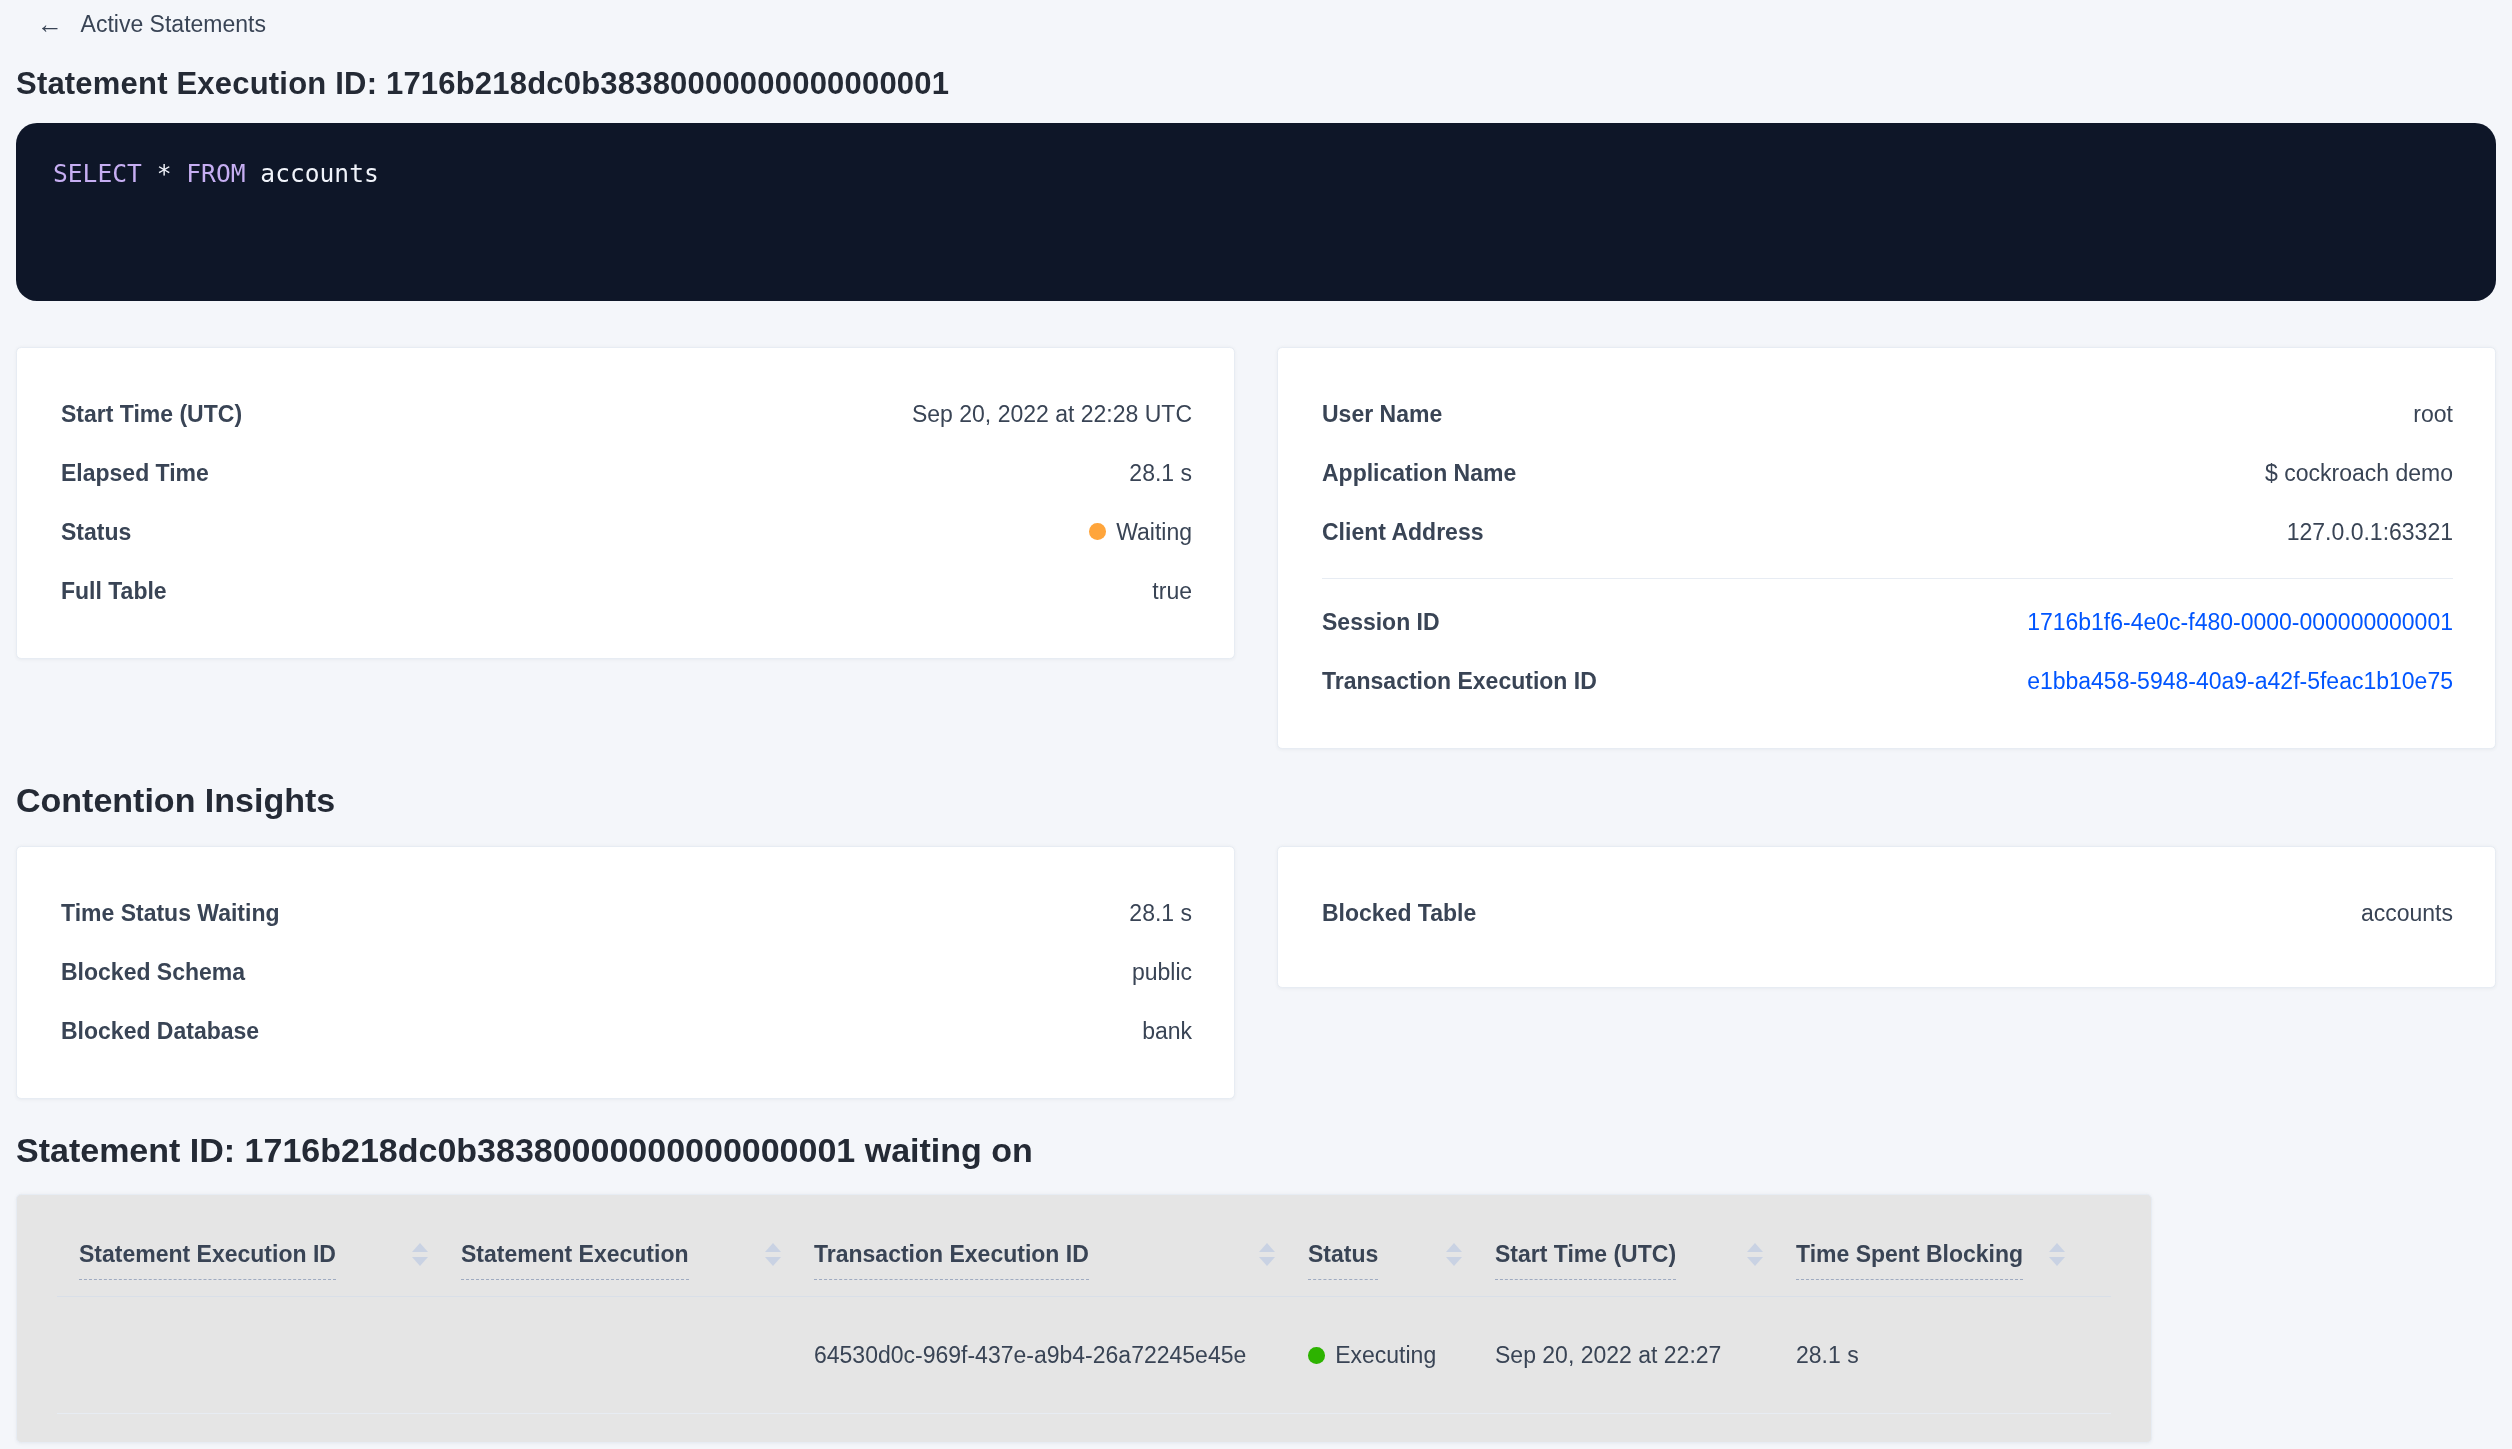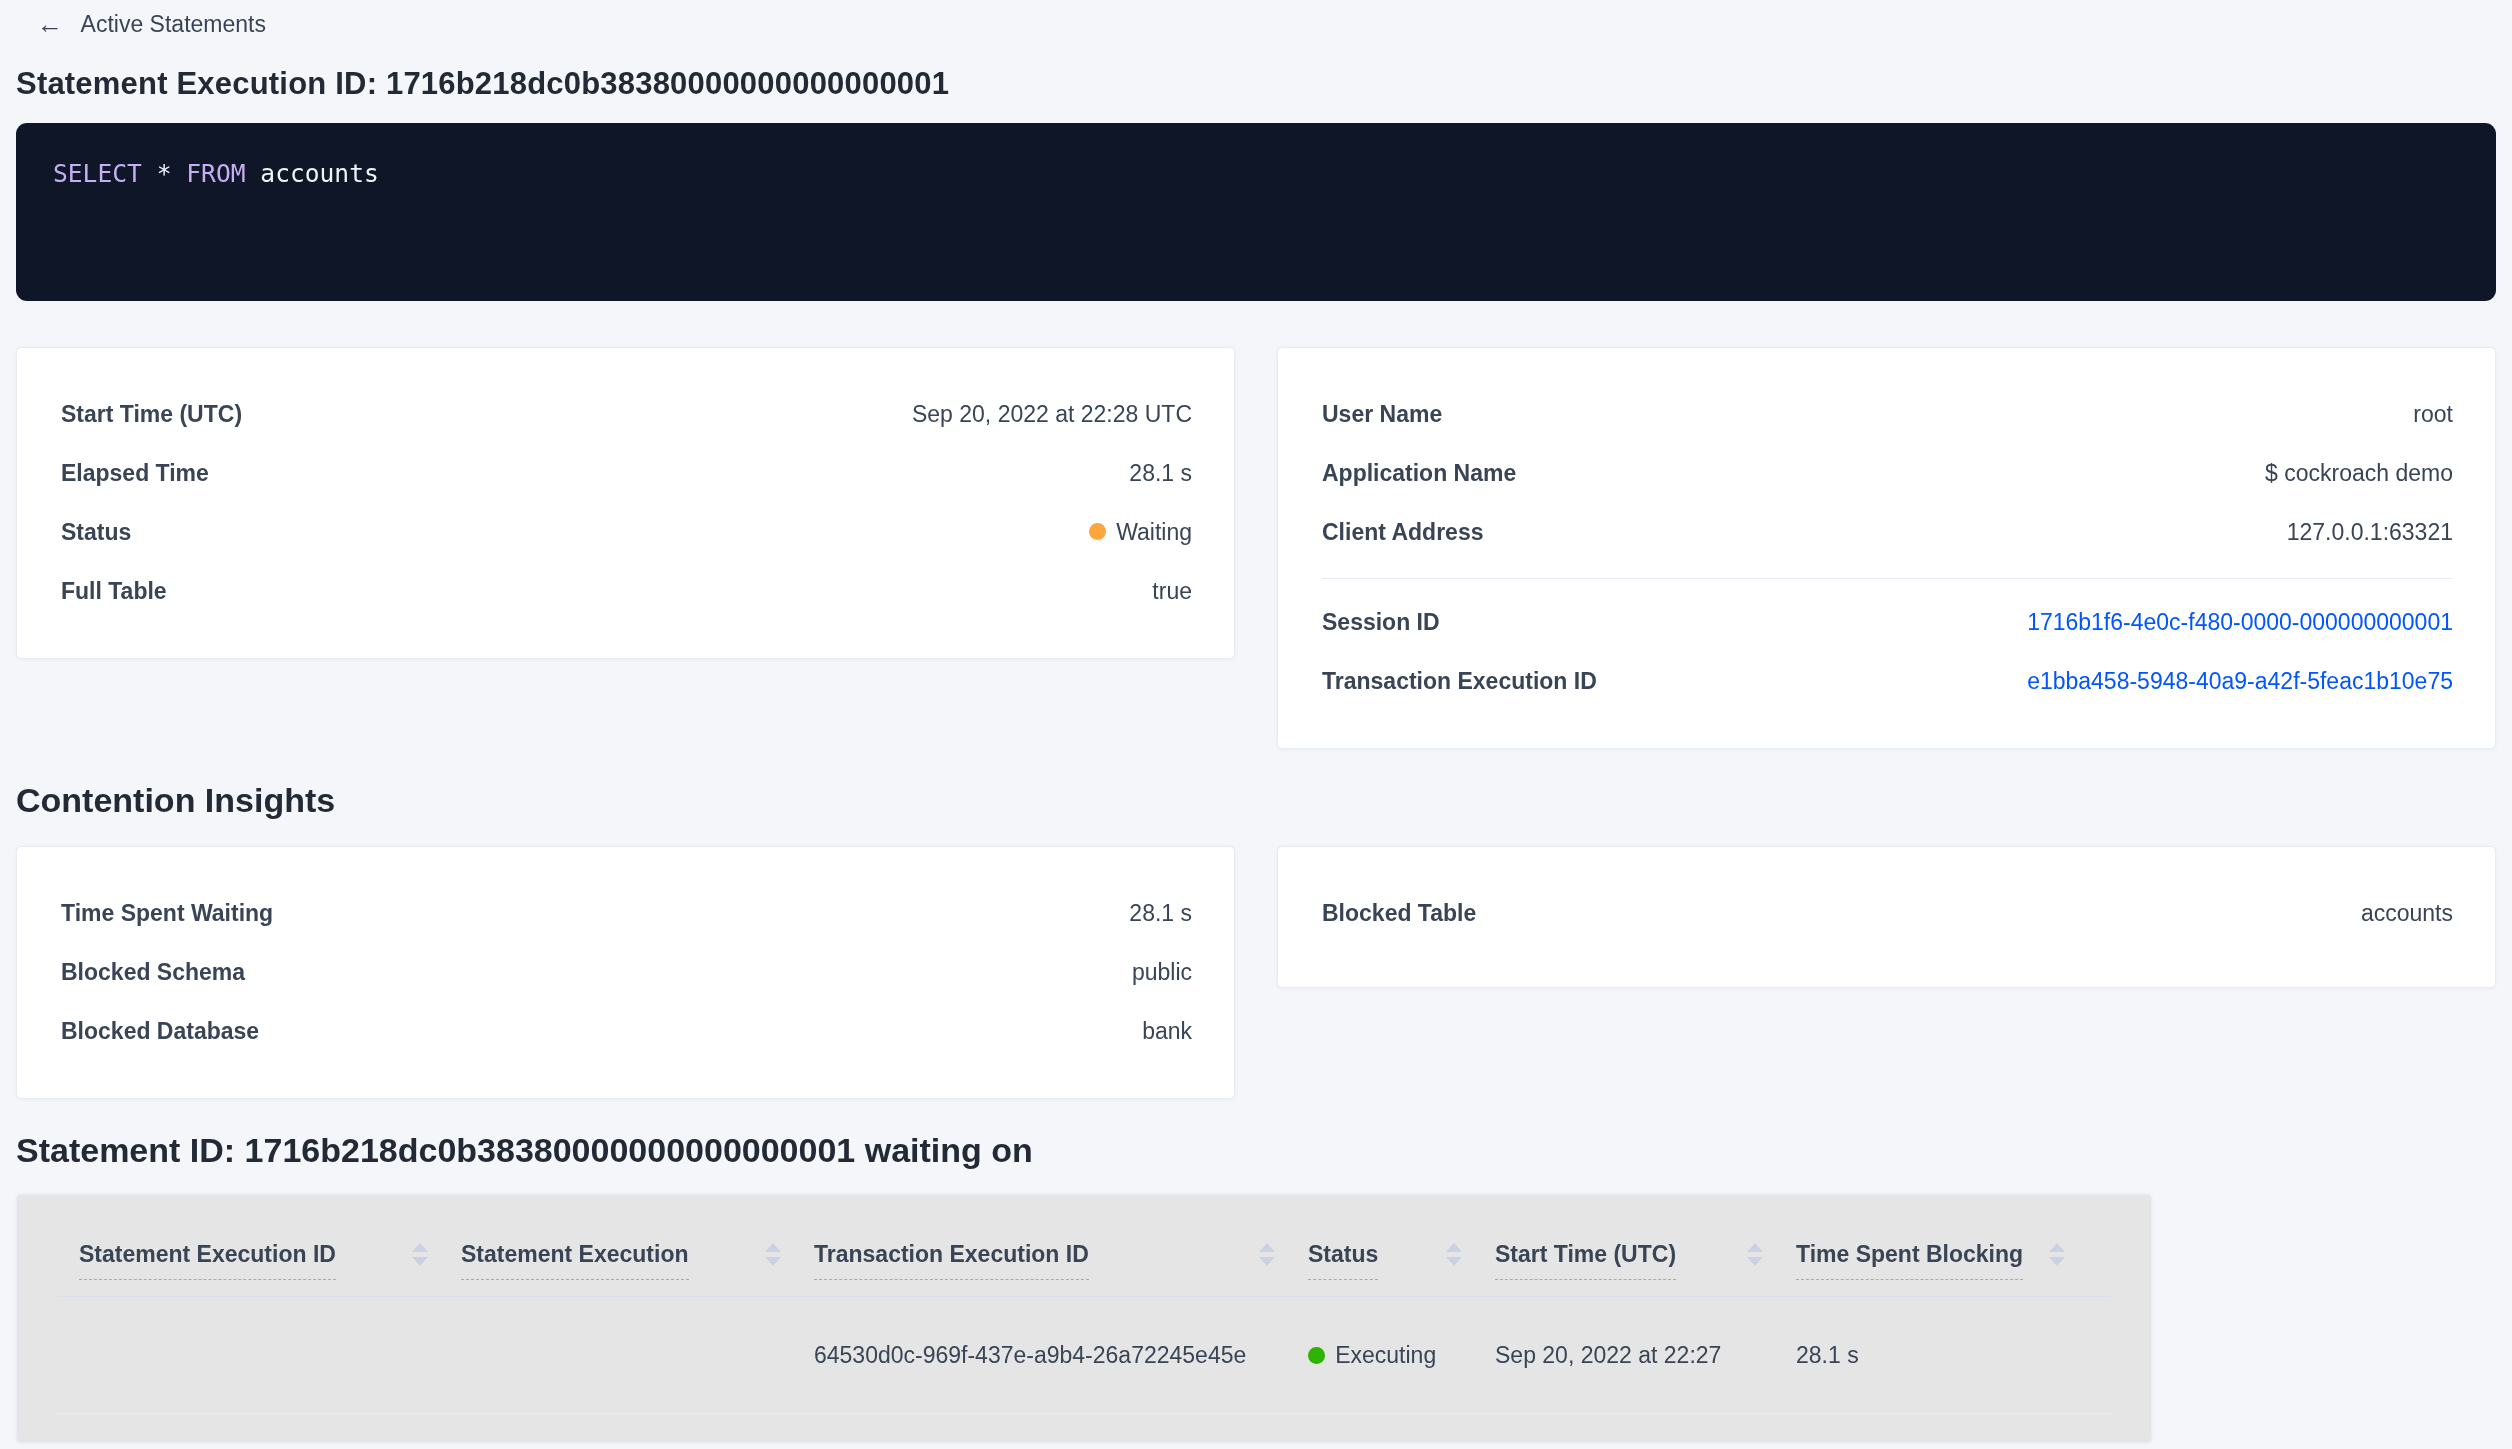--- a/index.html
+++ b/index.html
@@ -26,21 +26,21 @@
     margin: 28px 0 0 0;
     font-size: 31px; font-weight: 700; color: #242a35;
     letter-spacing: 0.2px;
   }
 
   
   .sql-box {
     margin-top: 21px;
     height: 178px;
     background: #0e1628;
-    border-radius: 11px;
+    border-radius: 21px;
     padding: 35px 37px;
     font-family: "DejaVu Sans Mono", "Liberation Mono", monospace;
     font-size: 24.6px; line-height: 1.3;
     color: #eef2f8;
   }
   .sql-kw { color: #c6aef2; }
   .sql-op { color: #f0f3fa; }
 
   
   .cards-grid {
@@ -187,21 +187,21 @@
     </div>
 
   </div>
 
   <h2 class="section-heading">Contention Insights</h2>
 
   <div class="cards-grid second">
 
     <div class="card">
       <div class="kv-row">
-        <span class="kv-label">Time Spent Waiting</span>
+        <span class="kv-label">Time Status Waiting</span>
         <span class="kv-value">28.1 s</span>
       </div>
       <div class="kv-row">
         <span class="kv-label">Blocked Schema</span>
         <span class="kv-value">public</span>
       </div>
       <div class="kv-row">
         <span class="kv-label">Blocked Database</span>
         <span class="kv-value">bank</span>
       </div>

